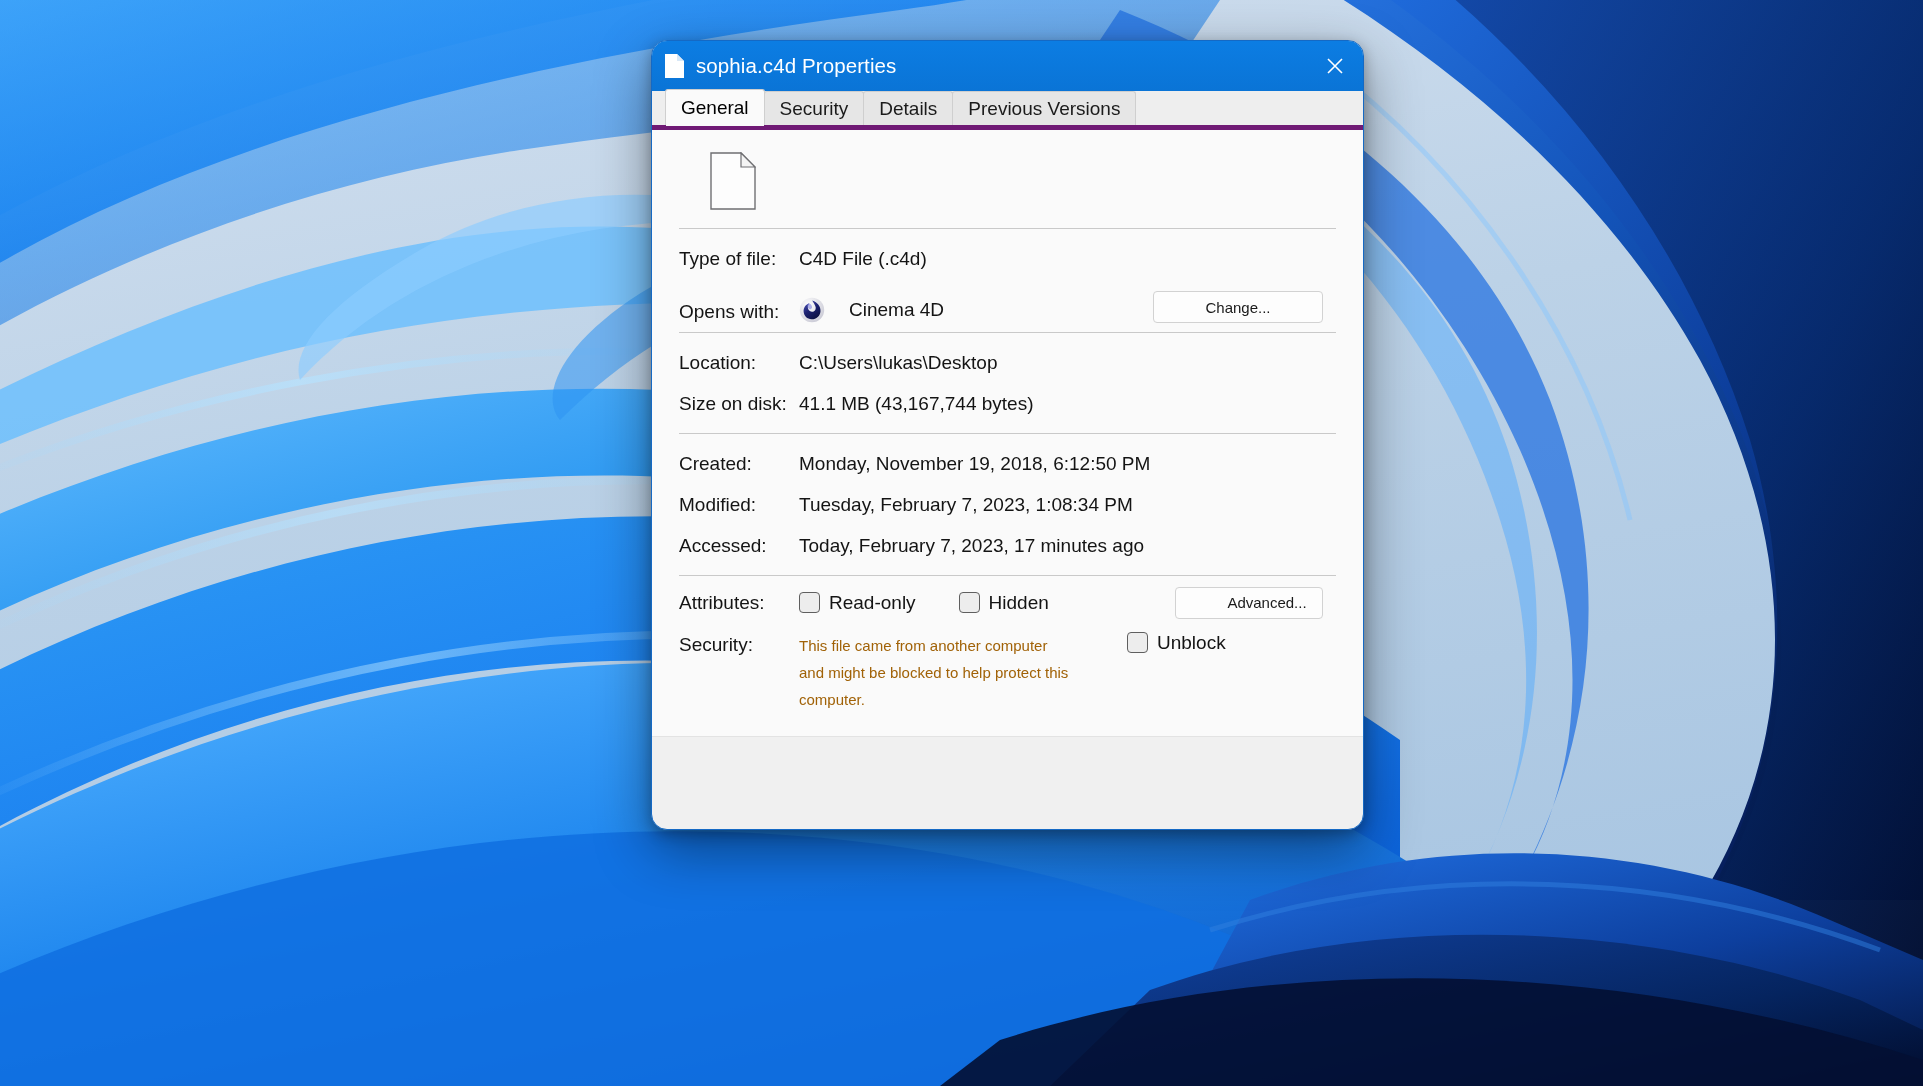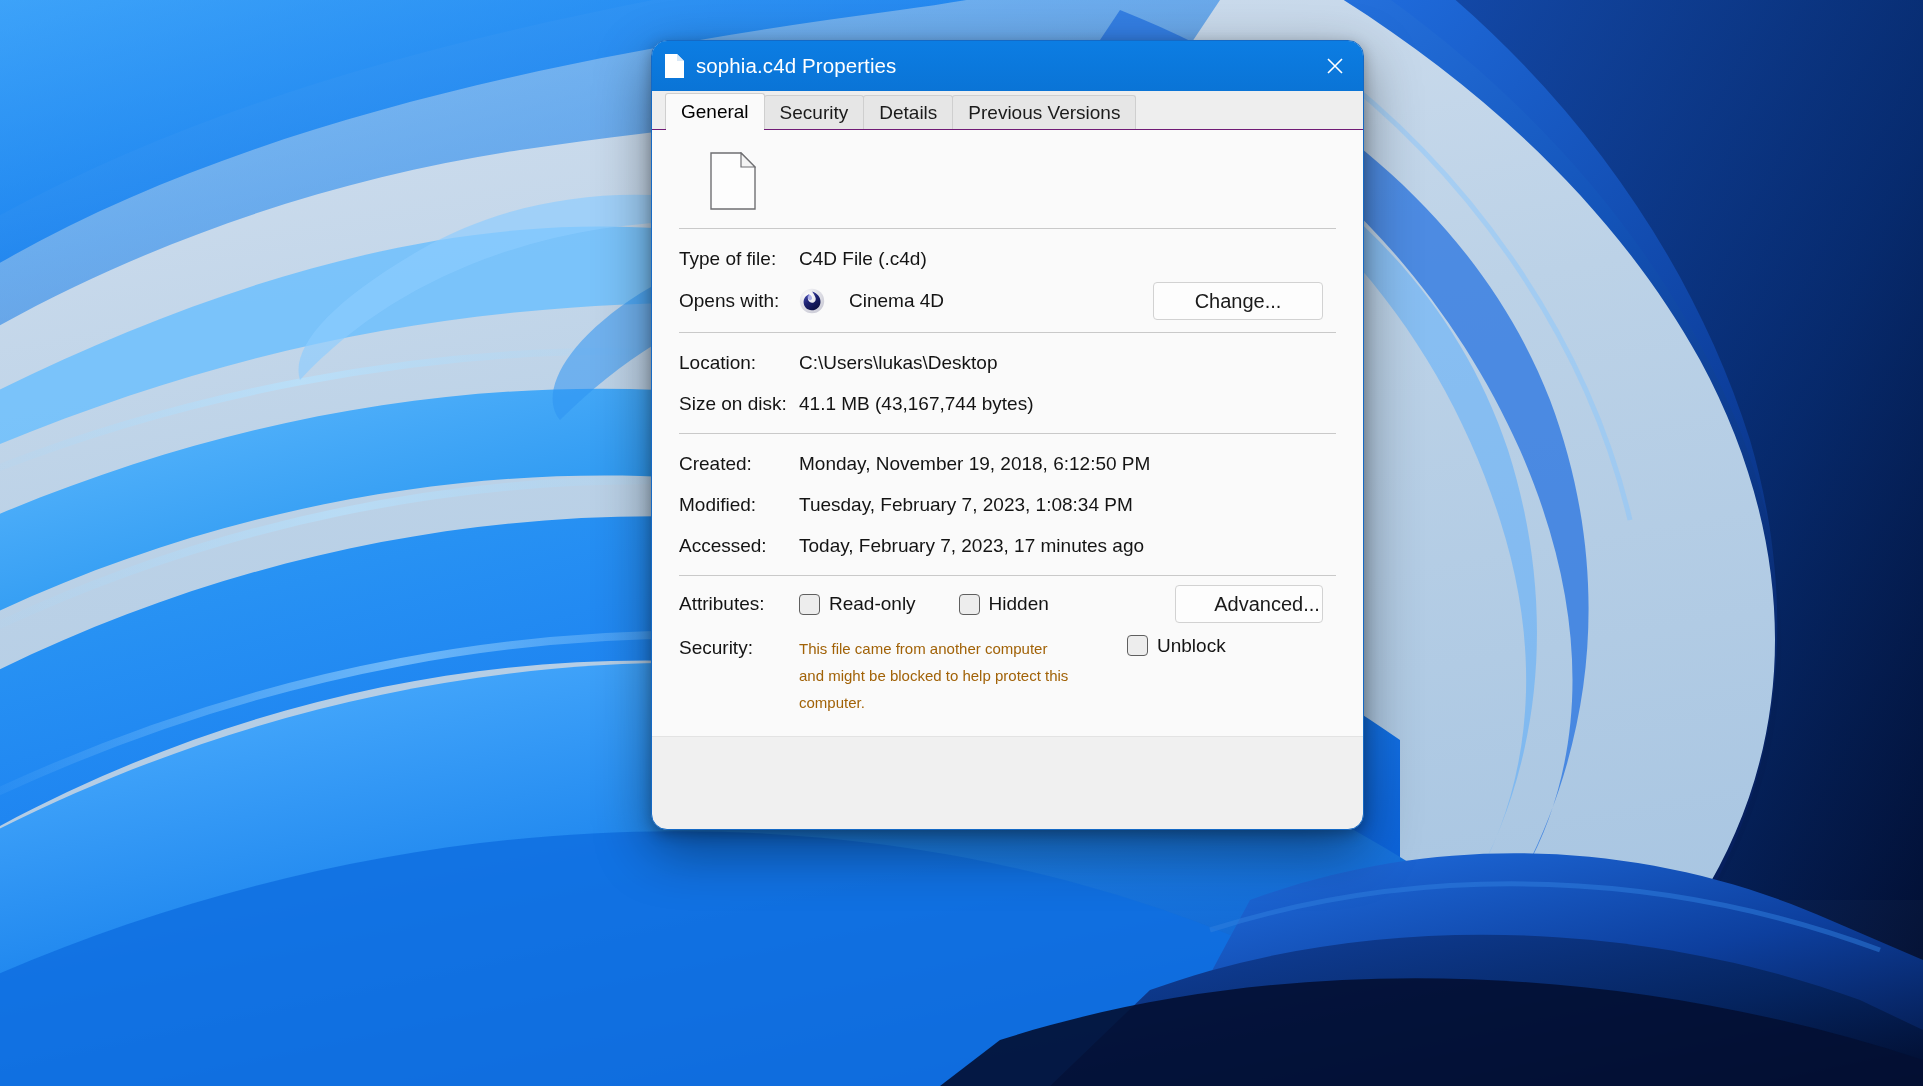--- a/index.html
+++ b/index.html
@@ -78,21 +78,21 @@
   .close-btn svg { display: block; }
 
   
   .tabstrip {
     position: relative;
     height: 39px;
     background: #eeeeee;
     padding-left: 13px;
     display: flex;
     align-items: flex-end;
-    border-bottom: 1px solid #701a75;
+    border-bottom: 5px solid #701a75;
   }
   .tab {
     height: 34px;
     padding: 0 15px;
     display: flex;
     align-items: center;
     font-size: 19px;
     color: #1b1b1b;
     background: #e6e6e6;
     border: 1px solid #cfcfcf;
@@ -177,45 +177,45 @@
     font-size: 19px;
     color: #141414;
     line-height: 26px;
     white-space: nowrap;
   }
   .group { padding: 9px 0 9px 0; }
 
   
   .openswith-row {
     display: flex;
-    align-items: center;
+    align-items: flex-end;
     min-height: 44px;
   }
   .openswith-row .label {
     width: 120px;
     flex: 0 0 120px;
     font-size: 19px;
     color: #141414;
   }
   .app-chip {
     display: flex;
     align-items: center;
     gap: 24px;
     font-size: 19px;
     color: #141414;
   }
   .c4d-icon { width: 26px; height: 26px; flex: 0 0 26px; }
   .btn {
     font-family: "Liberation Sans", sans-serif;
-    font-size: 20px;
+    font-size: 15px;
     color: #1a1a1a;
     background: #fdfdfd;
     border: 1px solid #d2d2d2;
     border-radius: 4px;
-    height: 38px;
+    height: 32px;
     cursor: default;
     white-space: nowrap;
   }
   .btn-change {
     margin-left: auto;
     margin-right: 13px;
     width: 170px;
   }
 
   

